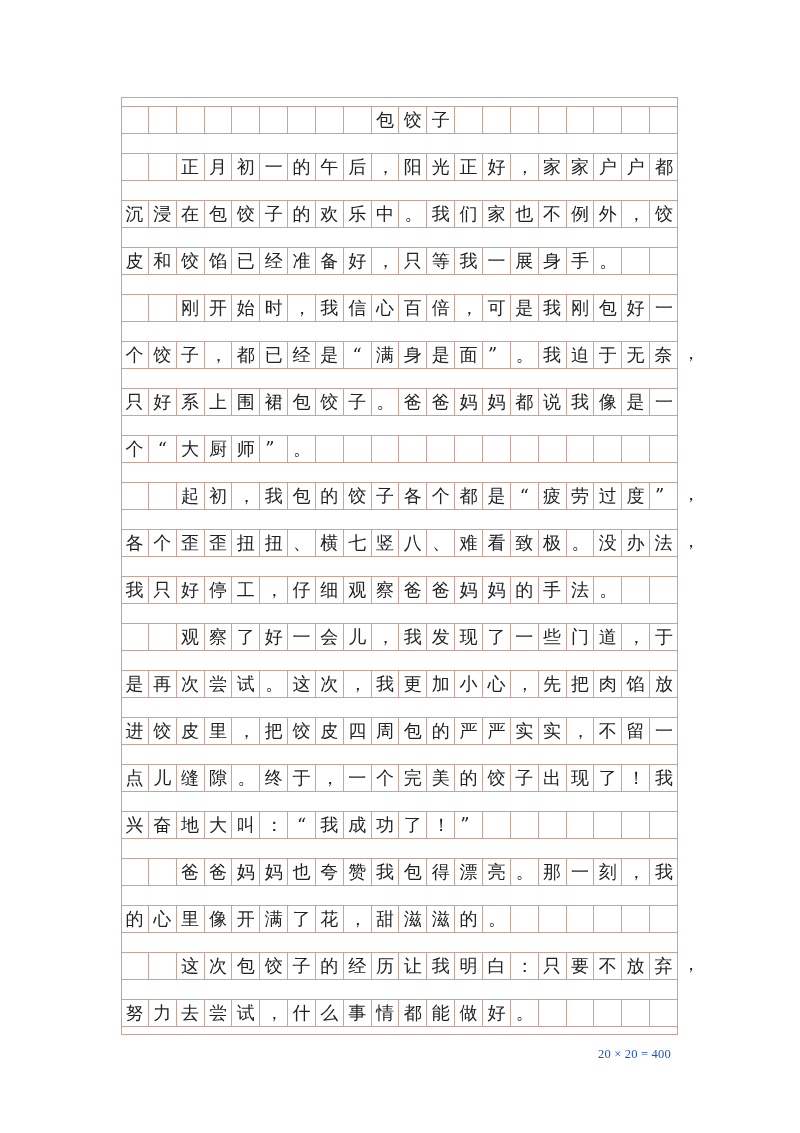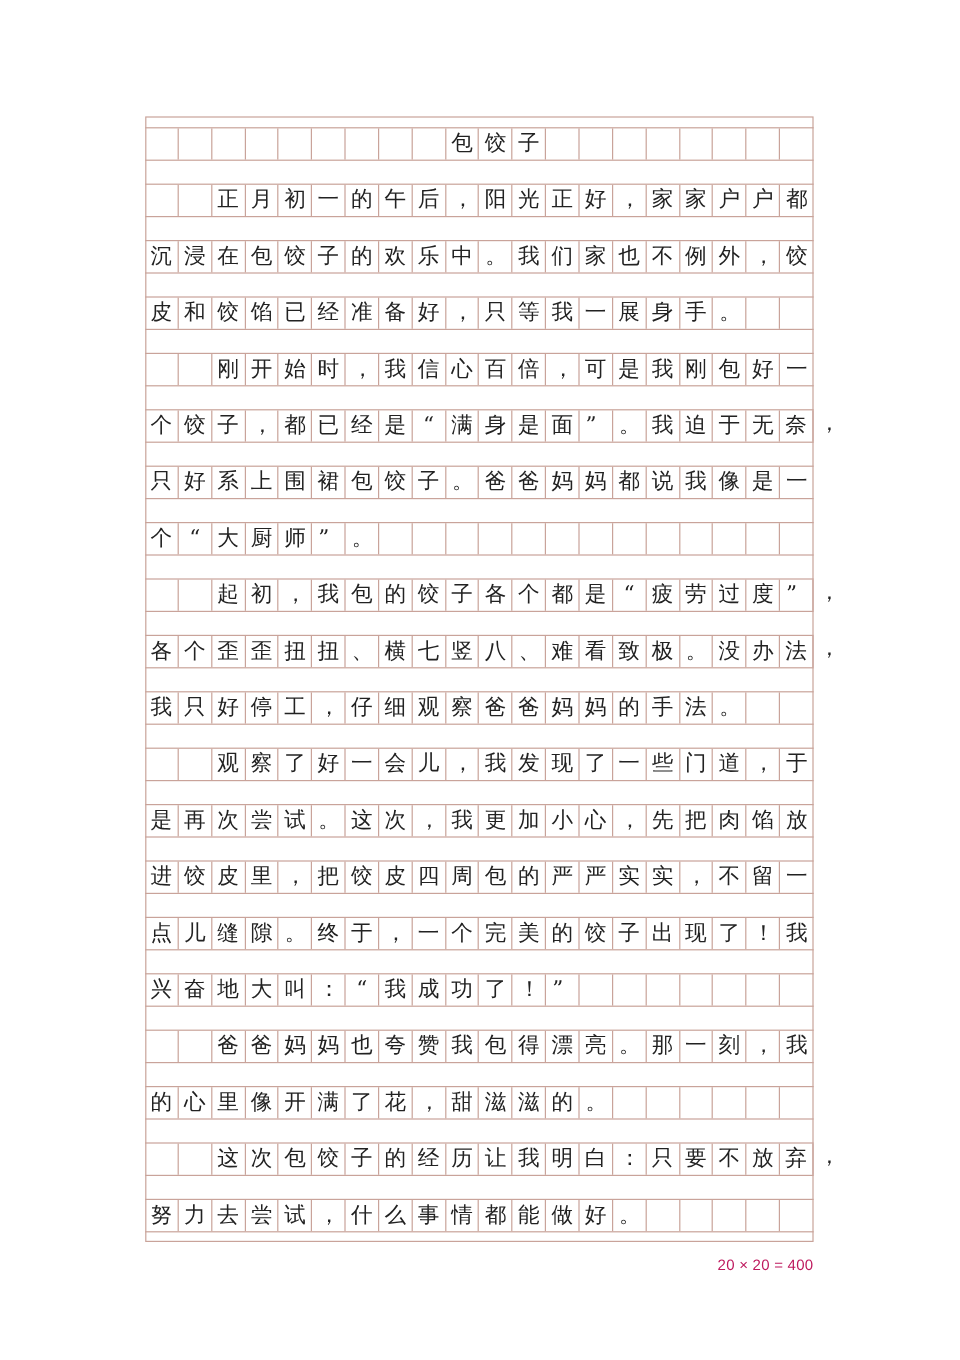--- a/index.html
+++ b/index.html
@@ -22,22 +22,22 @@
     display: flex; align-items: center; justify-content: center;
     font-size: 18px; line-height: 1;
   }
   .cell:first-child { border-left: 0; }
   .cell:last-child { border-right: 0; }
   .cell.punct { justify-content: flex-start; padding-left: 5px; }
   .hang {
     position: absolute; left: 561px; top: 2px; font-size: 18px; line-height: 1;
   }
   .footer {
-    position: absolute; left: 598px; top: 1047px; font-family: Liberation Sans, sans-serif;
-    font-size: 12.5px; color: #be185d; letter-spacing: 0.2px;
+    position: absolute; left: 598px; top: 1047px; font-family: Liberation Serif, serif;
+    font-size: 12.5px; color: #1d4ed8; letter-spacing: 0.2px;
   }
 </style>
 </head>
 <body>
 
 <div class="sheet" id="sheet">
     <div class="row" style="top: 8px;">
       <div class="cell"></div>
       <div class="cell"></div>
       <div class="cell"></div>

